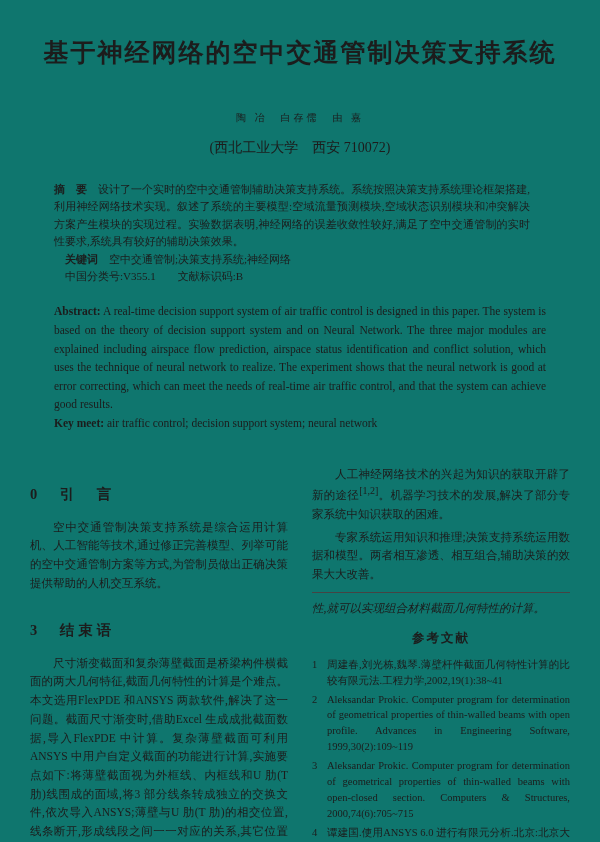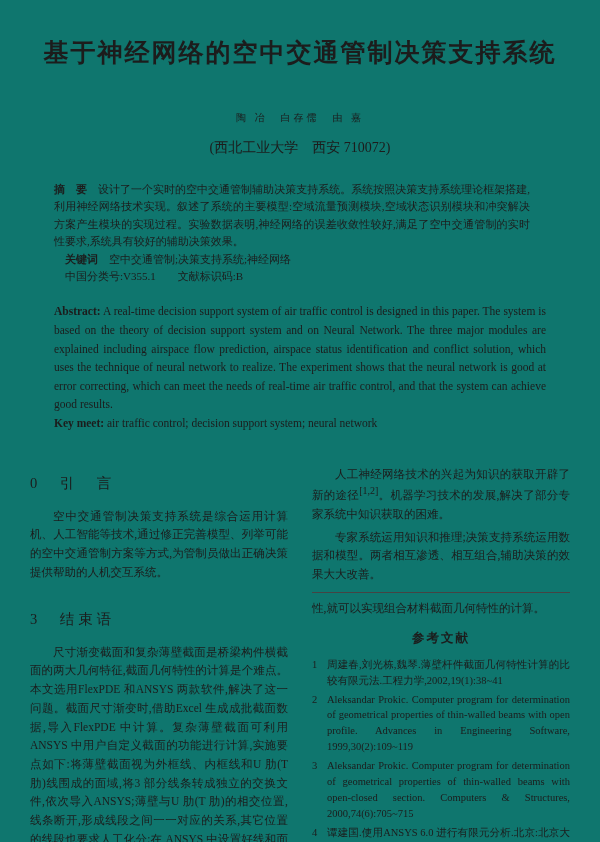--- a/index.html
+++ b/index.html
@@ -57,35 +57,35 @@
 
   .columns {
     display: flex;
     gap: 24px;
     margin: 32px 0 0 0;
     align-items: flex-start;
   }
   .col { flex: 1; min-width: 0; }
 
   .sec-heading {
-    font-weight: normal;
+    font-weight: bold;
     font-size: 14.5px;
     letter-spacing: 4px;
-    margin: 9px 0 14px 0;
+    margin: 20px 0 14px 0;
   }
   .sec-heading.second { margin-top: 28px; }
 
   .body-par {
     font-size: 11.5px;
     line-height: 1.63;
     text-align: justify;
     text-indent: 2em;
     margin: 0 0 4px 0;
   }
-  .cont-par { text-indent: 0; }
+  .cont-par { text-indent: 0; font-style: italic; }
 
   sup { font-size: 10px; vertical-align: super; }
 
   .col-rule {
     border: none;
     border-top: 1px solid #444;
     margin: 8px 0 6px 0;
   }
 
   .ref-heading {

